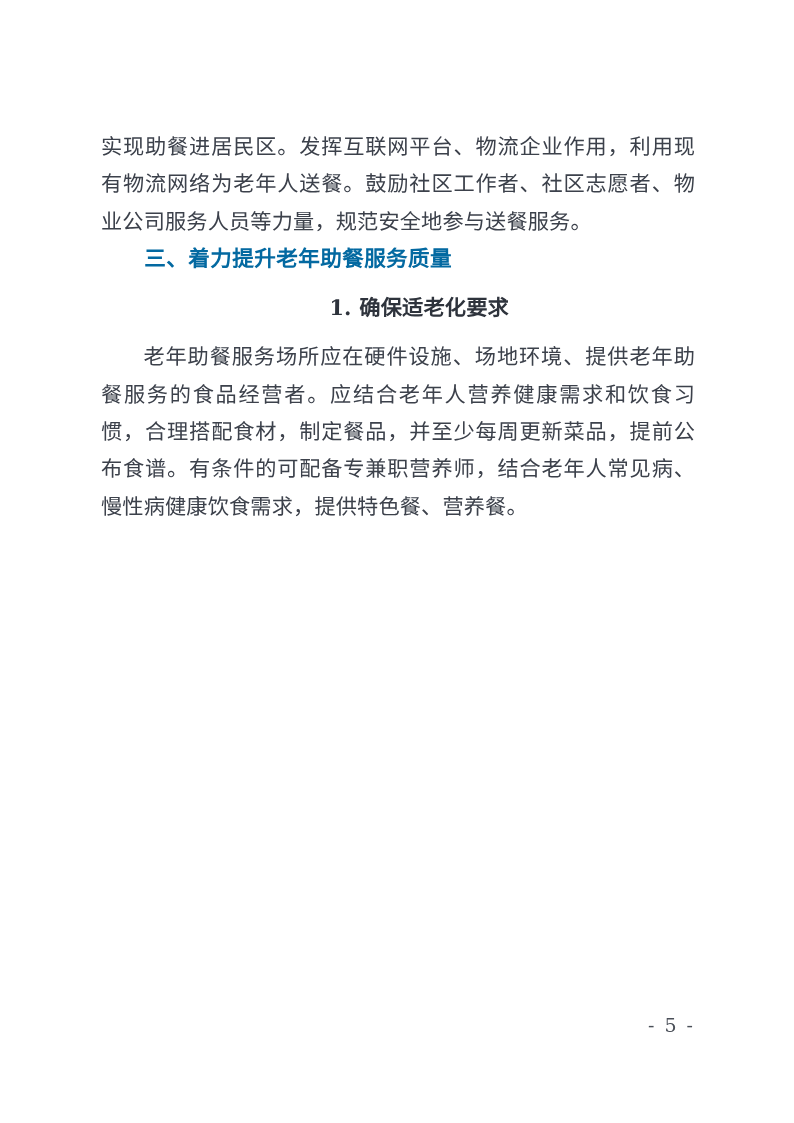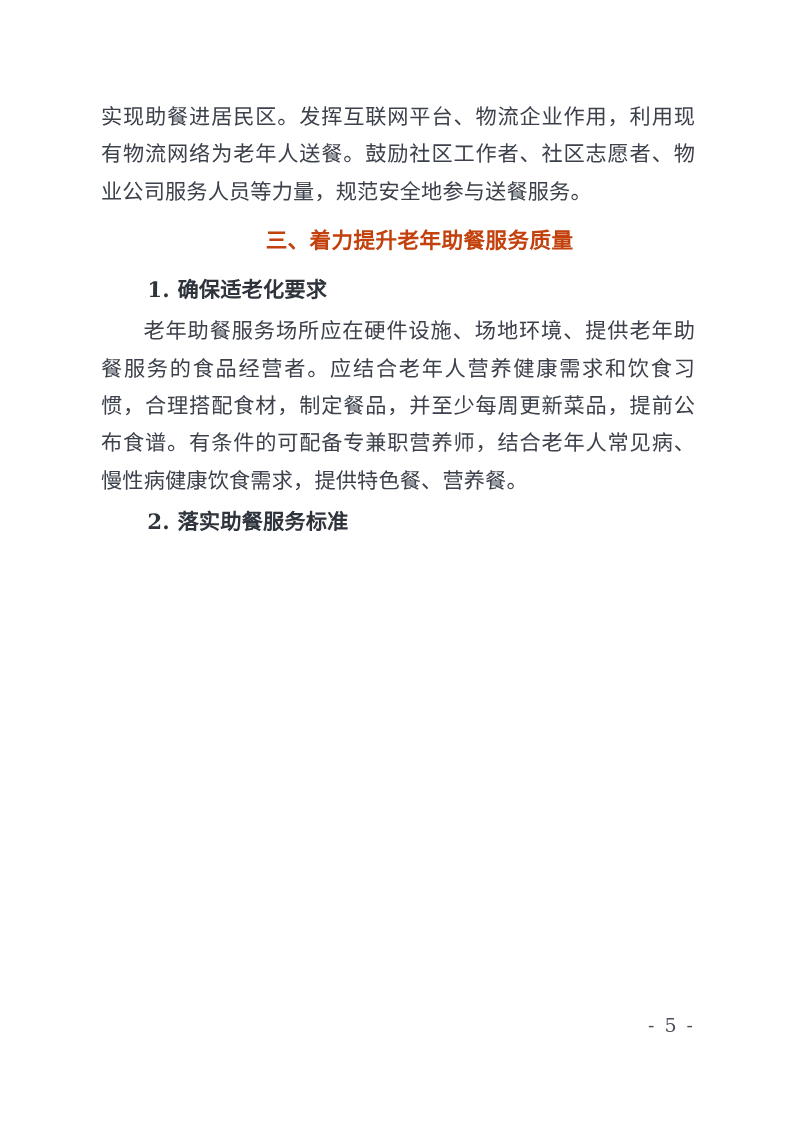--- a/index.html
+++ b/index.html
@@ -16,21 +16,21 @@
     margin: 0 auto;
     background: #ffffff;
     overflow: hidden;
     box-sizing: border-box;
   }
 
   
   .content {
     position: absolute;
     left: 101px;
-    top: 98px;
+    top: 128px;
     width: 594px;
   }
 
   
   .para {
     font-family: "DejaVu Serif", "Liberation Serif", serif;
     font-size: 21.2px;
     line-height: 37.3px;
     color: #3c414b;
     text-align: justify;
@@ -48,40 +48,40 @@
 
   
   .para { text-align-last: left; }
 
   
   .heading {
     font-family: "DejaVu Sans", "Liberation Sans", sans-serif;
     font-size: 21.6px;
     line-height: 37.3px;
     font-weight: 700;
-    color: #c2410c;
-    margin: 12px;
+    color: #0369a1;
+    margin: 0;
     text-indent: 2em;
     letter-spacing: 0.4px;
-    text-align: center;
   }
 
   
   .subheading {
     font-family: "DejaVu Serif", "Liberation Serif", serif;
     font-size: 21.2px;
     line-height: 37.3px;
     font-weight: 700;
     color: #2e333c;
-    margin: 4px;
+    margin: 12px;
     text-indent: 2em;
     letter-spacing: 0.2px;
     font-style: normal;
     transform: skewX(-0.8deg);
     transform-origin: left center;
+    text-align: center;
   }
 
   
   .page-number {
     position: absolute;
     left: 0;
     right: 99px;
     top: 1012px;
     text-align: right;
     font-family: "DejaVu Serif", "Liberation Serif", serif;
@@ -95,18 +95,17 @@
 <body>
 
 <div class="page">
 
   <div class="content">
 
   <p class="para">实现助餐进居民区。发挥互联网平台、物流企业作用，利用现有物流网络为老年人送餐。鼓励社区工作者、社区志愿者、物业公司服务人员等力量，规范安全地参与送餐服务。</p>
       <p class="heading">三、着力提升老年助餐服务质量</p>
       <p class="subheading">1. 确保适老化要求</p>
       <p class="para indent">老年助餐服务场所应在硬件设施、场地环境、提供老年助餐服务的食品经营者。应结合老年人营养健康需求和饮食习惯，合理搭配食材，制定餐品，并至少每周更新菜品，提前公布食谱。有条件的可配备专兼职营养师，结合老年人常见病、慢性病健康饮食需求，提供特色餐、营养餐。</p>
-      <p class="subheading">2. 落实助餐服务标准</p>
     </div>
 
   <div class="page-number">- 5 -</div>
 
 </div>
 
 </body></html>

